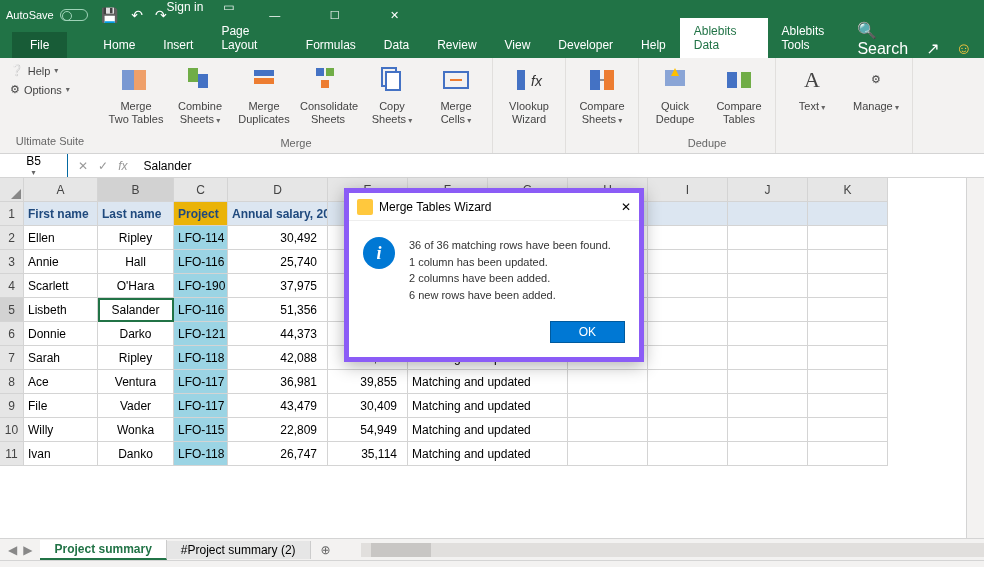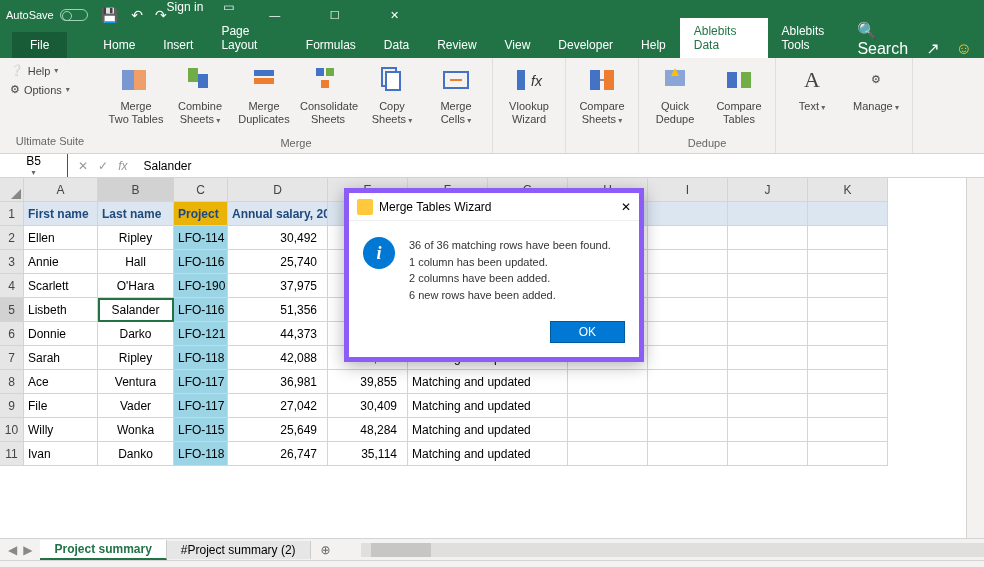--- a/index.html
+++ b/index.html
@@ -377,34 +377,34 @@
           <div class="cell merged">Matching and updated</div>
           <div class="cell H"></div>
           <div class="cell I"></div>
           <div class="cell J"></div>
           <div class="cell K"></div>
         </div>
         <div class="gr">
           <div class="cell A">File</div>
           <div class="cell B">Vader</div>
           <div class="cell C">LFO-117</div>
-          <div class="cell D">27,042</div>
+          <div class="cell D">43,479</div>
           <div class="cell E">30,409</div>
           <div class="cell merged">Matching and updated</div>
           <div class="cell H"></div>
           <div class="cell I"></div>
           <div class="cell J"></div>
           <div class="cell K"></div>
         </div>
         <div class="gr">
           <div class="cell A">Willy</div>
           <div class="cell B">Wonka</div>
           <div class="cell C">LFO-115</div>
-          <div class="cell D">25,649</div>
-          <div class="cell E">48,284</div>
+          <div class="cell D">22,809</div>
+          <div class="cell E">54,949</div>
           <div class="cell merged">Matching and updated</div>
           <div class="cell H"></div>
           <div class="cell I"></div>
           <div class="cell J"></div>
           <div class="cell K"></div>
         </div>
         <div class="gr">
           <div class="cell A">Ivan</div>
           <div class="cell B">Danko</div>
           <div class="cell C">LFO-118</div>

